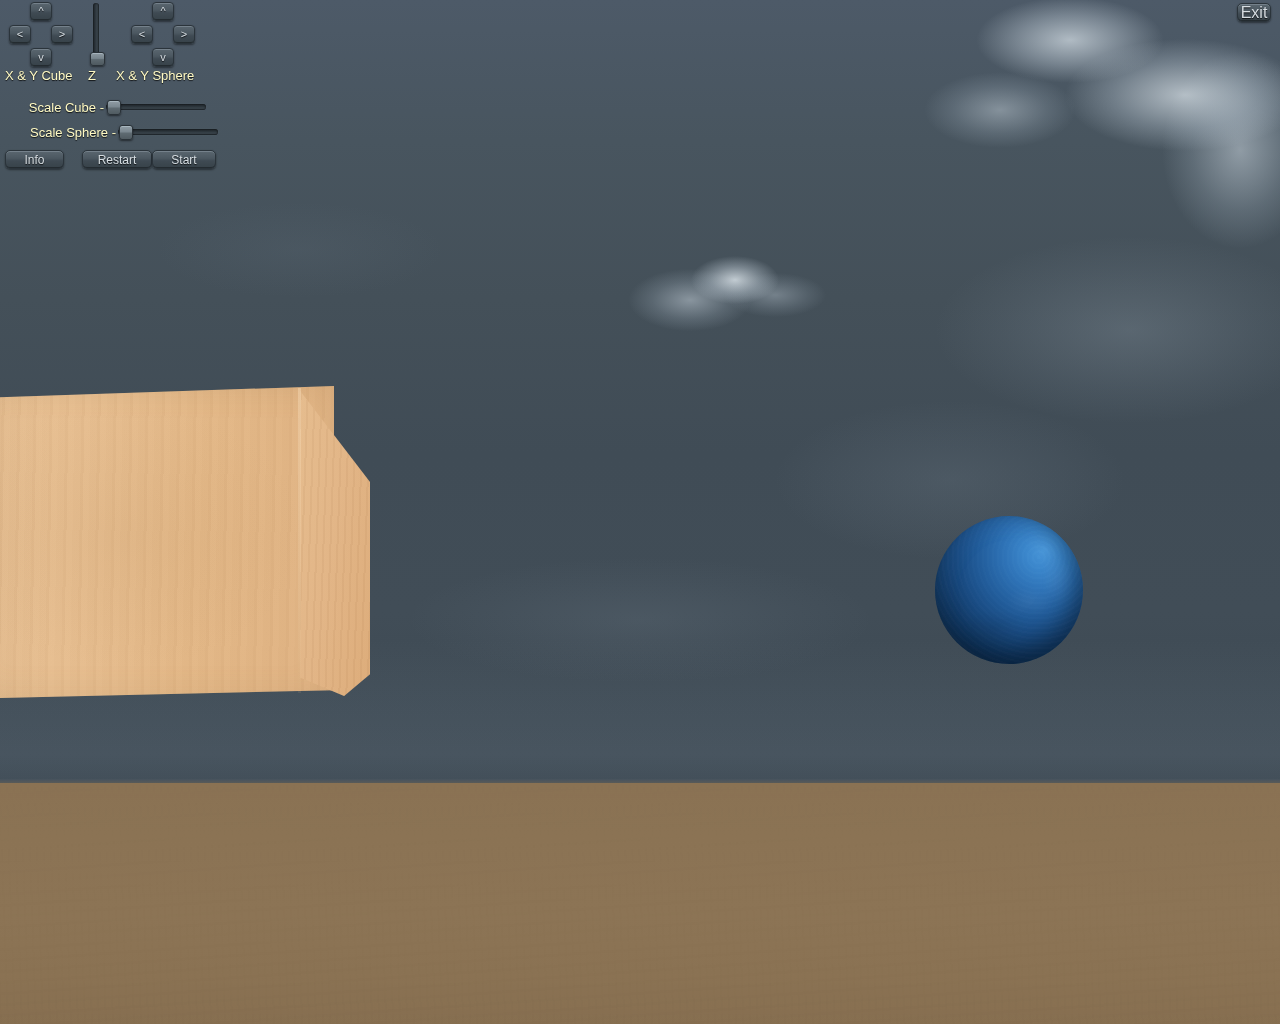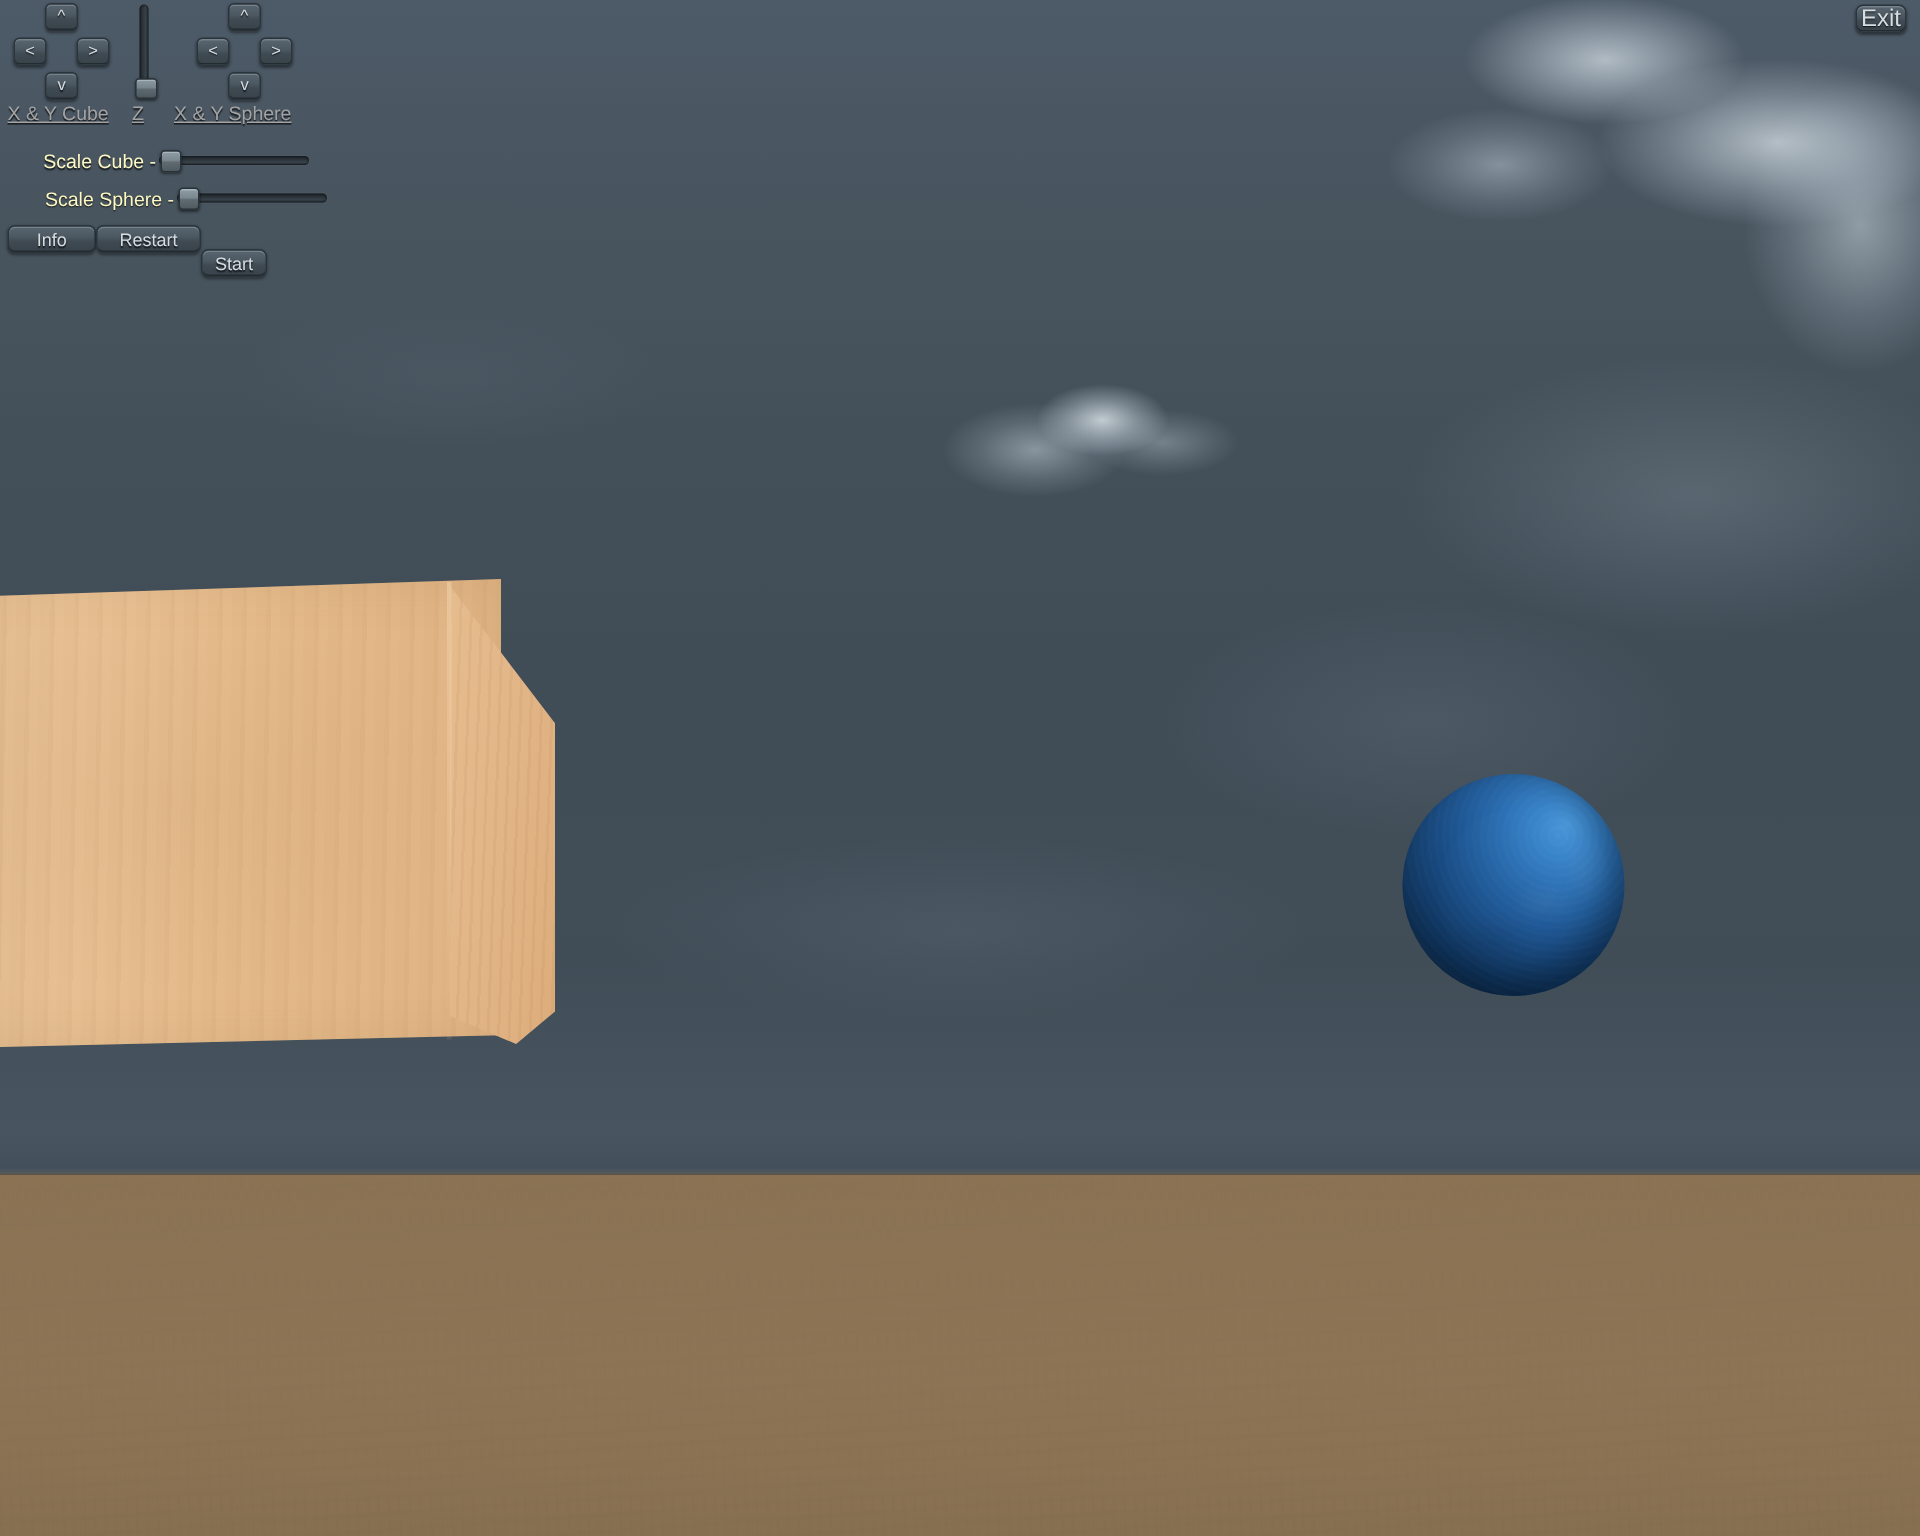--- a/index.html
+++ b/index.html
@@ -286,25 +286,24 @@
     letter-spacing: 0;
     border-radius: 4px;
   }
   .dkey.up    { left: 24px; top: 0px; }
   .dkey.left  { left: 3px;  top: 23px; }
   .dkey.right { left: 45px; top: 23px; }
   .dkey.down  { left: 24px; top: 46px; }
 
   .dpad-label {
     position: absolute;
-    color: #a3a3a3;
+    color: #fef9c3;
     font-size: 13px;
     text-shadow: 0 1px 1px rgba(0,0,0,0.8);
     white-space: nowrap;
-    text-decoration: underline;
   }
   .lbl-cube   { left: 5px;   top: 68px; }
   .lbl-z      { left: 88px;  top: 68px; }
   .lbl-sphere { left: 116px; top: 68px; }
 
   
   .vslider {
     position: absolute;
     left: 90px;
     top: 3px;
@@ -389,22 +388,22 @@
     display: flex;
   }
   .action-btn {
     height: 19px;
     padding: 0 10px;
     min-width: 40px;
     font-size: 12px;
     border-radius: 5px;
   }
   .action-btn.wide-info    { width: 59px; }
-  .action-btn.wide-restart { width: 70px; }
-  .action-btn.wide-start   { width: 44px; margin-top: 16px; }
+  .action-btn.wide-restart { width: 70px; margin-left: 18px; }
+  .action-btn.wide-start   { width: 64px; }
 
   
   .exit-btn {
     position: absolute;
     right: 9px;
     top: 3px;
     width: 34px;
     height: 19px;
     font-size: 16px;
     border-radius: 5px;

